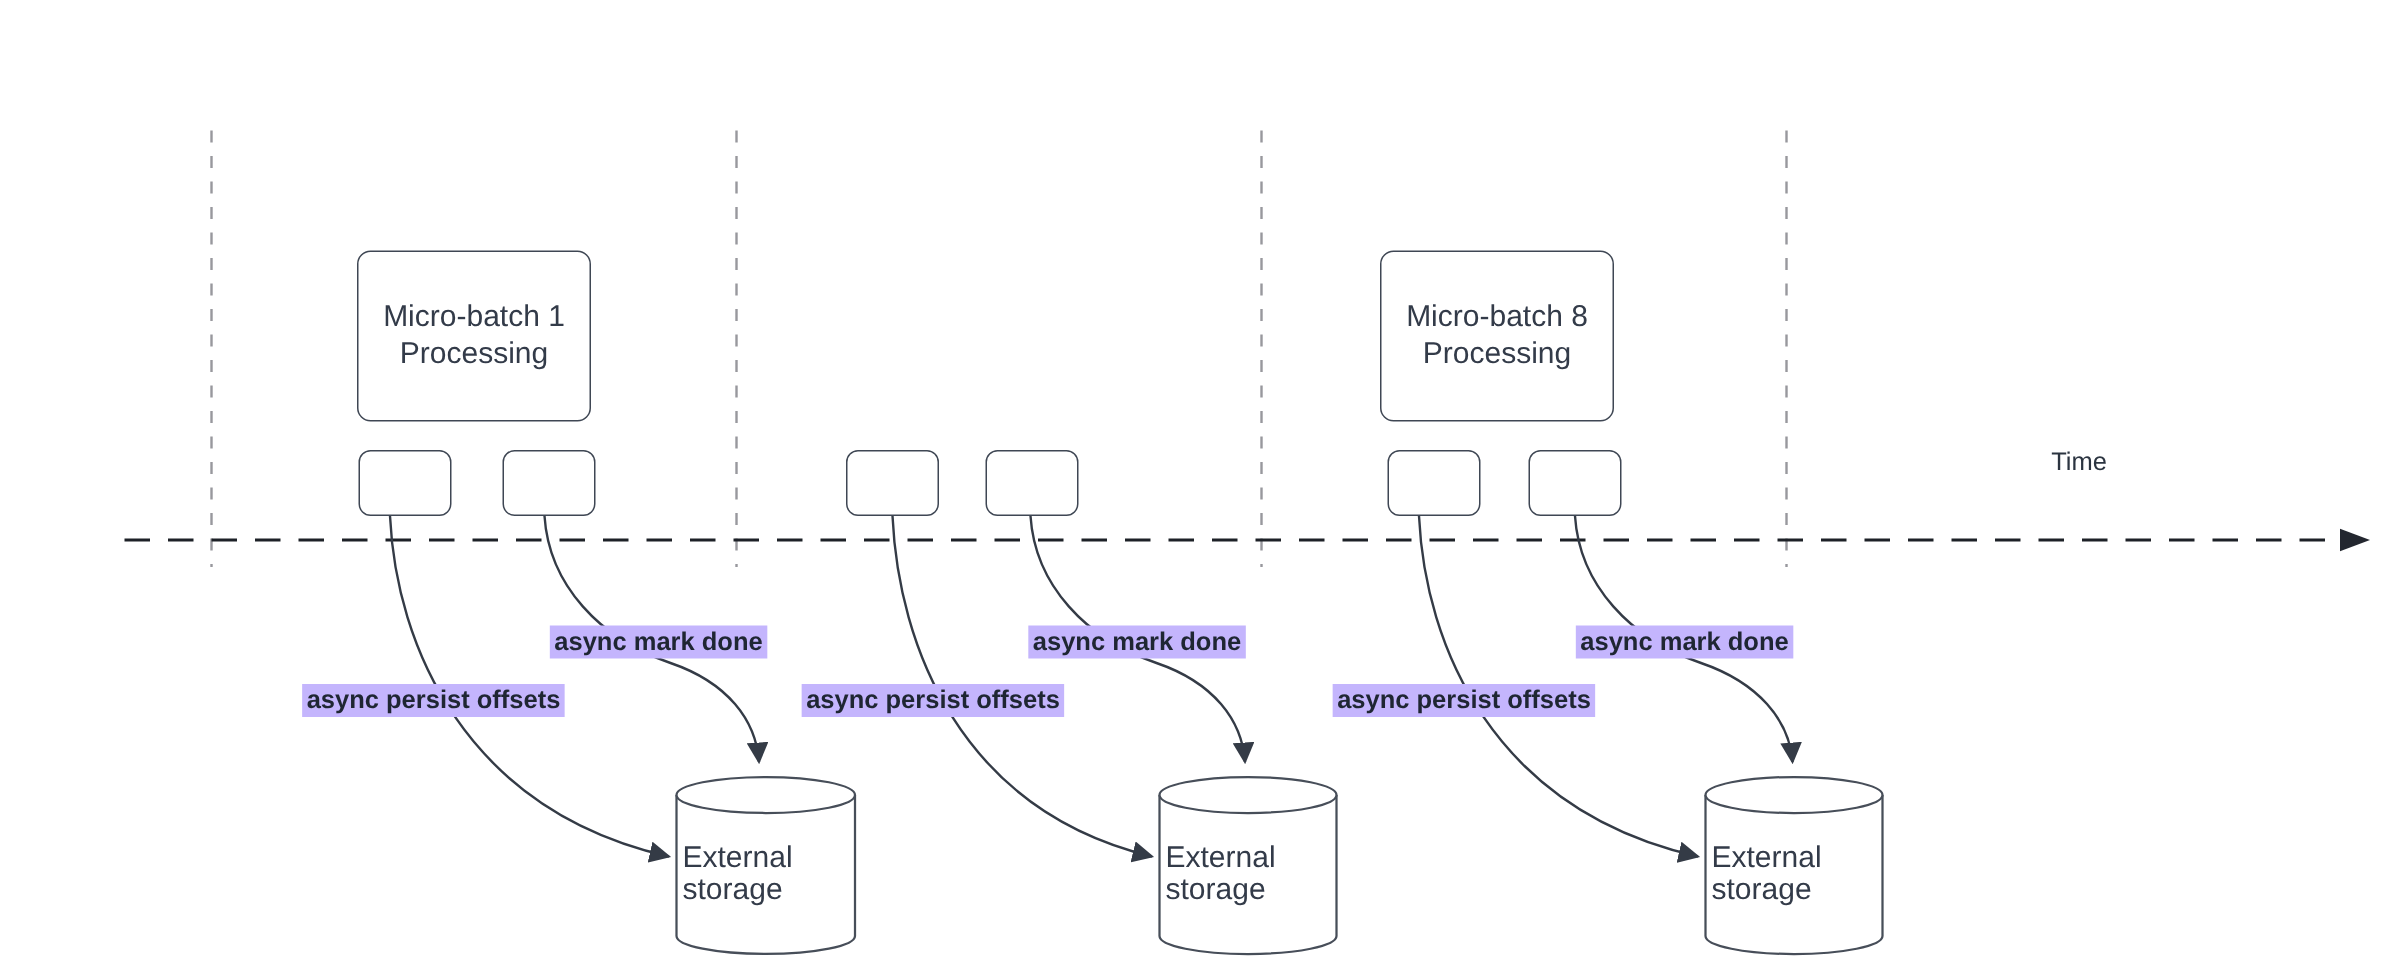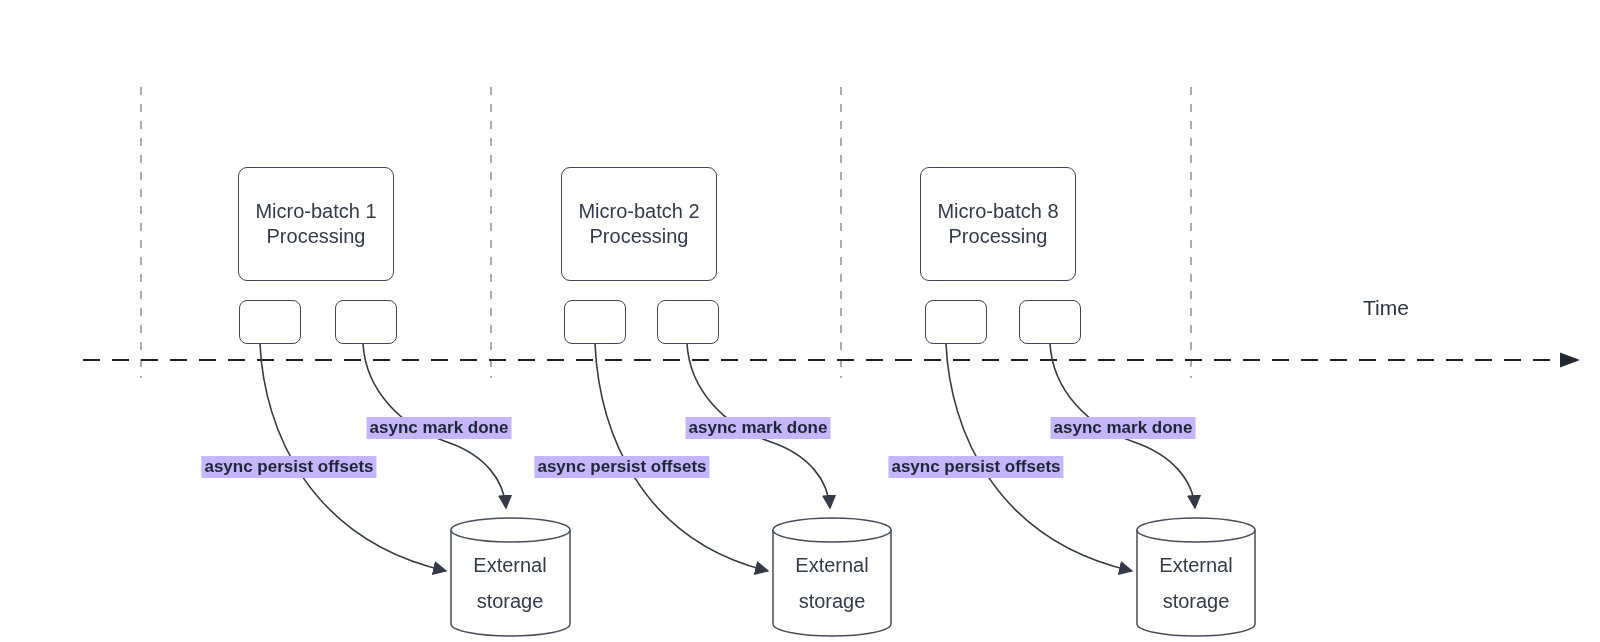--- a/index.html
+++ b/index.html
@@ -41,28 +41,28 @@
     font-size:17px;font-weight:bold;
     color:#1f2633;
     background:#c4b5fd;
     padding:1px 3px;
     white-space:nowrap;
   }
   .storage-label{
     position:absolute;
     transform:translate(-50%,-50%);
     width:110px;
-    text-align:center;
-    font-size:20px;line-height:36px;
+    text-align:left;
+    font-size:20px;line-height:21px;
     color:#333b49;
   }
   .time-label{
     position:absolute;
     transform:translate(-50%,-50%);
-    font-size:21px;
+    font-size:17px;
     color:#2b3440;
   }
 </style>
 </head>
 <body>
 
 <div id="canvas">
 
   <svg id="diagram-svg" width="1600" height="642" viewBox="0 0 1600 642">
     <defs>
@@ -110,23 +110,20 @@
 
   <div class="proc-box" style="left:238px;top:127px;">
     <div class="proc-label">Micro-batch 1 Processing</div>
   </div>
   <div class="task-box" style="left:239px;top:260px;"></div>
   <div class="task-box" style="left:335px;top:260px;"></div>
   <div class="flow-label" style="left:289px;top:427px;">async persist offsets</div>
   <div class="flow-label" style="left:439px;top:388px;">async mark done</div>
   <div class="storage-label" style="left:510px;top:543px;">External storage</div>
 
-  <div class="proc-box" style="left:561px;top:127px;">
-    <div class="proc-label">Micro-batch 2 Processing</div>
-  </div>
   <div class="task-box" style="left:564px;top:260px;"></div>
   <div class="task-box" style="left:657px;top:260px;"></div>
   <div class="flow-label" style="left:622px;top:427px;">async persist offsets</div>
   <div class="flow-label" style="left:758px;top:388px;">async mark done</div>
   <div class="storage-label" style="left:832px;top:543px;">External storage</div>
 
   <div class="proc-box" style="left:920px;top:127px;">
     <div class="proc-label">Micro-batch 8 Processing</div>
   </div>
   <div class="task-box" style="left:925px;top:260px;"></div>

